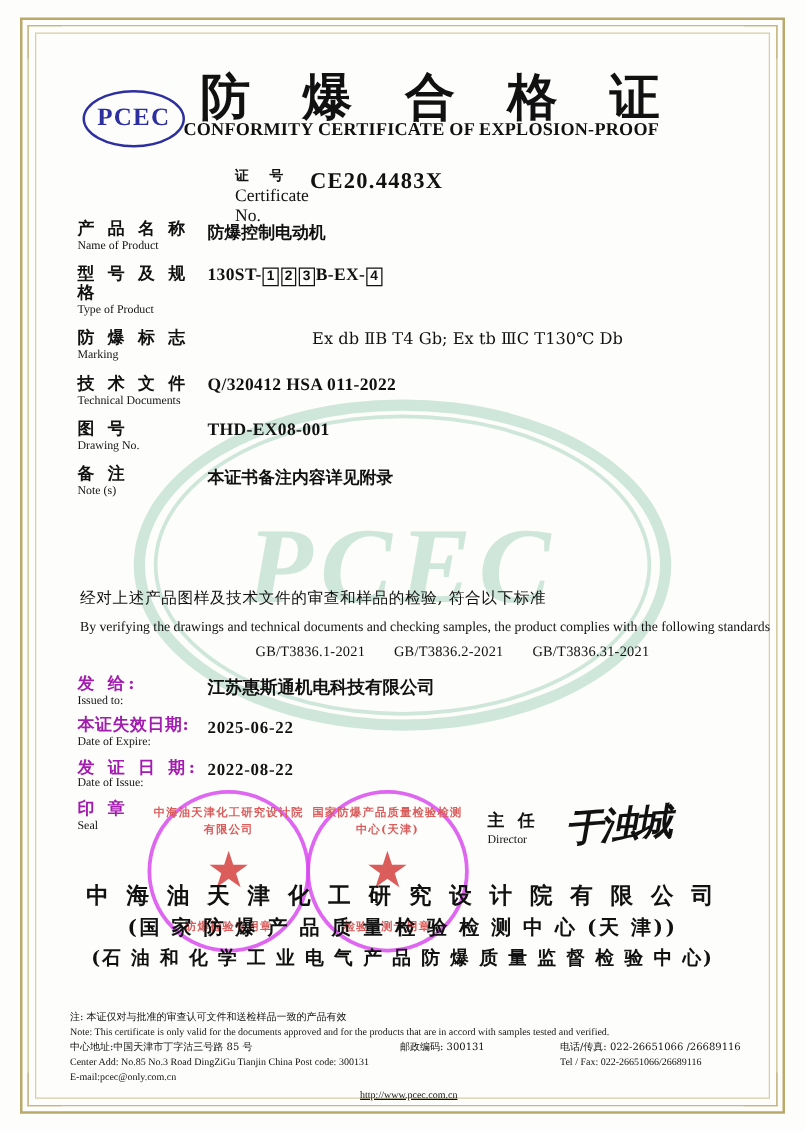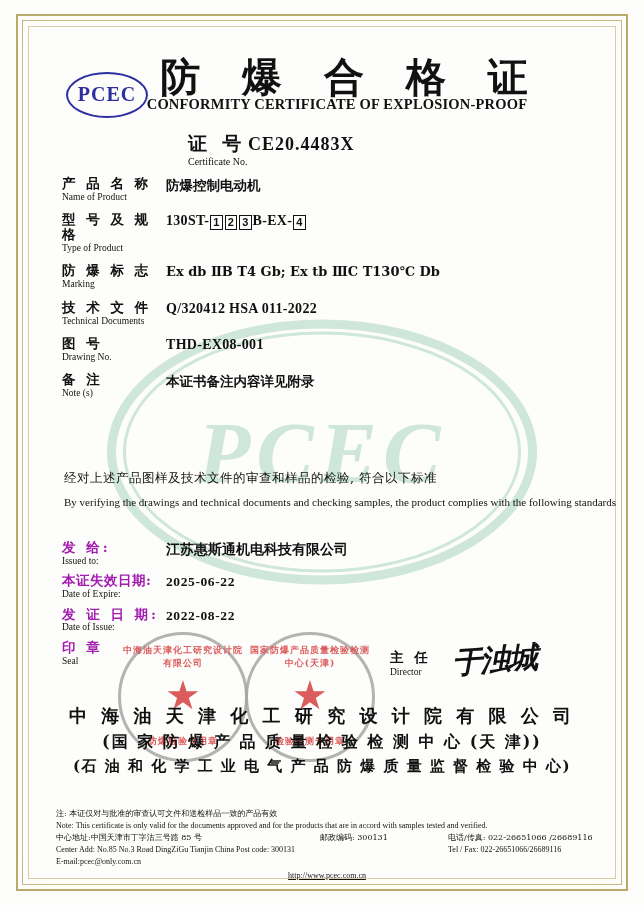--- a/index.html
+++ b/index.html
@@ -86,22 +86,22 @@
     position:absolute;left:0;right:0;top:96px;text-align:center;
     font-family:"Liberation Serif",serif;
     font-weight:bold;font-size:14.5px;letter-spacing:.2px;
     color:#111;
     padding-left:30px;
   }
   .cert-no-label{
     position:absolute;left:188px;top:133px;width:80px;text-align:left;
     font-size:13px;color:#111;line-height:1.15;
   }
-  .cert-no-label .cn{font-family:Liberation Sans, sans-serif;font-weight:bold;letter-spacing:5px;font-size:19px;}
-  .cert-no-label .en{font-size:10px;display:block;margin-top:1px;}
+  .cert-no-label .cn{font-family:Liberation Mono, monospace;font-weight:bold;letter-spacing:5px;font-size:11px;}
+  .cert-no-label .en{font-size:14px;display:block;margin-top:1px;}
   .cert-no-value{
     position:absolute;left:248px;top:134px;
     font-family:"Liberation Serif",serif;
     font-weight:bold;font-size:18px;letter-spacing:1px;color:#111;
   }
 
   
   .fields{
     position:absolute;left:62px;top:176px;width:520px;
   }
@@ -126,21 +126,21 @@
     font-size:14px;font-weight:bold;color:#111;
   }
   .fvalue.normal{font-weight:bold;font-size:13.5px;}
   .fvalue.mono{font-family:"Liberation Serif",serif;font-weight:bold;font-size:14px;letter-spacing:.3px;}
   .boxed{
     display:inline-block;border:1px solid #111;
     padding:0 2px;margin:0 1px;font-size:11px;line-height:13px;
     vertical-align:middle;font-family:"Liberation Sans",sans-serif;
   }
   .marking{
-    font-family:"DejaVu Serif",serif;font-weight:bold;font-size:13px;letter-spacing:0px;
+    font-family:"DejaVu Serif",serif;font-weight:normal;font-size:13px;letter-spacing:0px;text-align:center;
   }
 
   
   .statement-cn{
     position:absolute;left:64px;top:470px;
     font-family:"DejaVu Serif",serif;font-size:12.5px;color:#111;letter-spacing:.5px;
   }
   .statement-en{
     position:absolute;left:64px;top:496px;
     font-family:"Liberation Serif",serif;font-size:11px;color:#111;
@@ -166,21 +166,21 @@
   .llabel .en{display:block;font-family:"Liberation Serif",serif;font-size:9.5px;color:#111;margin-top:1px;}
   .lvalue{
     flex:1;padding-top:1px;
     font-family:"DejaVu Serif",serif;font-weight:bold;font-size:14px;color:#111;
   }
   .lvalue.date{font-family:"Liberation Serif",serif;font-size:13.5px;letter-spacing:.6px;}
 
   
   .seal{
     position:absolute;width:124px;height:124px;border-radius:50%;
-    border:3px solid #a3a3a3;opacity:.82;
+    border:3px solid #d946ef;opacity:.82;
   }
   .seal .star{
     position:absolute;left:50%;top:50%;transform:translate(-50%,-52%);
     color:#d33a3a;font-size:40px;line-height:40px;
   }
   .seal .arc-top,.seal .arc-bot{
     position:absolute;left:0;right:0;text-align:center;
     color:#d33a3a;font-family:"DejaVu Serif",serif;font-weight:bold;
   }
   .seal .arc-top{top:9px;font-size:9px;letter-spacing:1px;}
@@ -316,20 +316,25 @@
         <span class="cn">备 注</span>
         <span class="en">Note (s)</span>
       </div>
       <div class="fvalue normal">本证书备注内容详见附录</div>
     </div>
 
   </div>
 
   <div class="statement-cn">经对上述产品图样及技术文件的审查和样品的检验, 符合以下标准</div>
   <div class="statement-en">By verifying the drawings and technical documents and checking samples, the product complies with the following standards</div>
+  <div class="standards">
+    <span>GB/T3836.1-2021</span>
+    <span>GB/T3836.2-2021</span>
+    <span>GB/T3836.31-2021</span>
+  </div>
 
   <div class="lower">
 
     <div class="lrow">
       <div class="llabel">
         <span class="cn">发 给:</span>
         <span class="en">Issued  to:</span>
       </div>
       <div class="lvalue">江苏惠斯通机电科技有限公司</div>
     </div>

